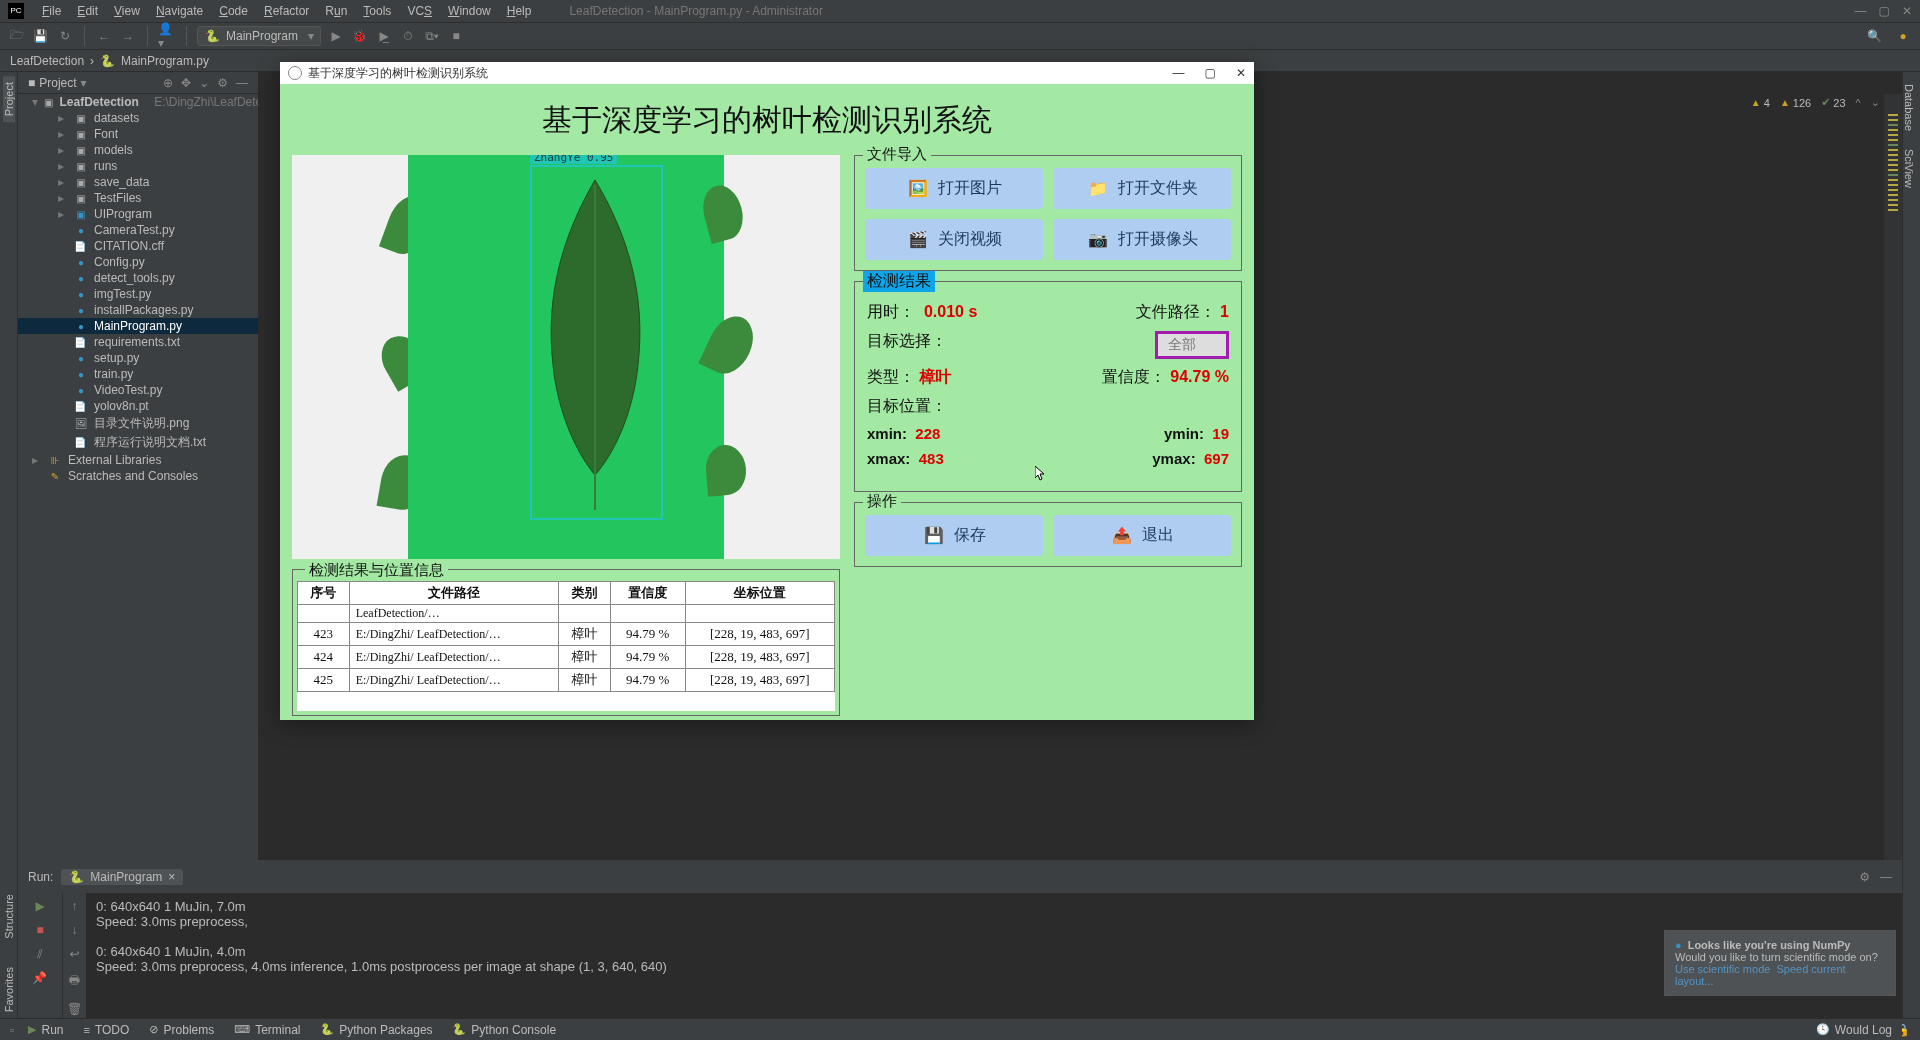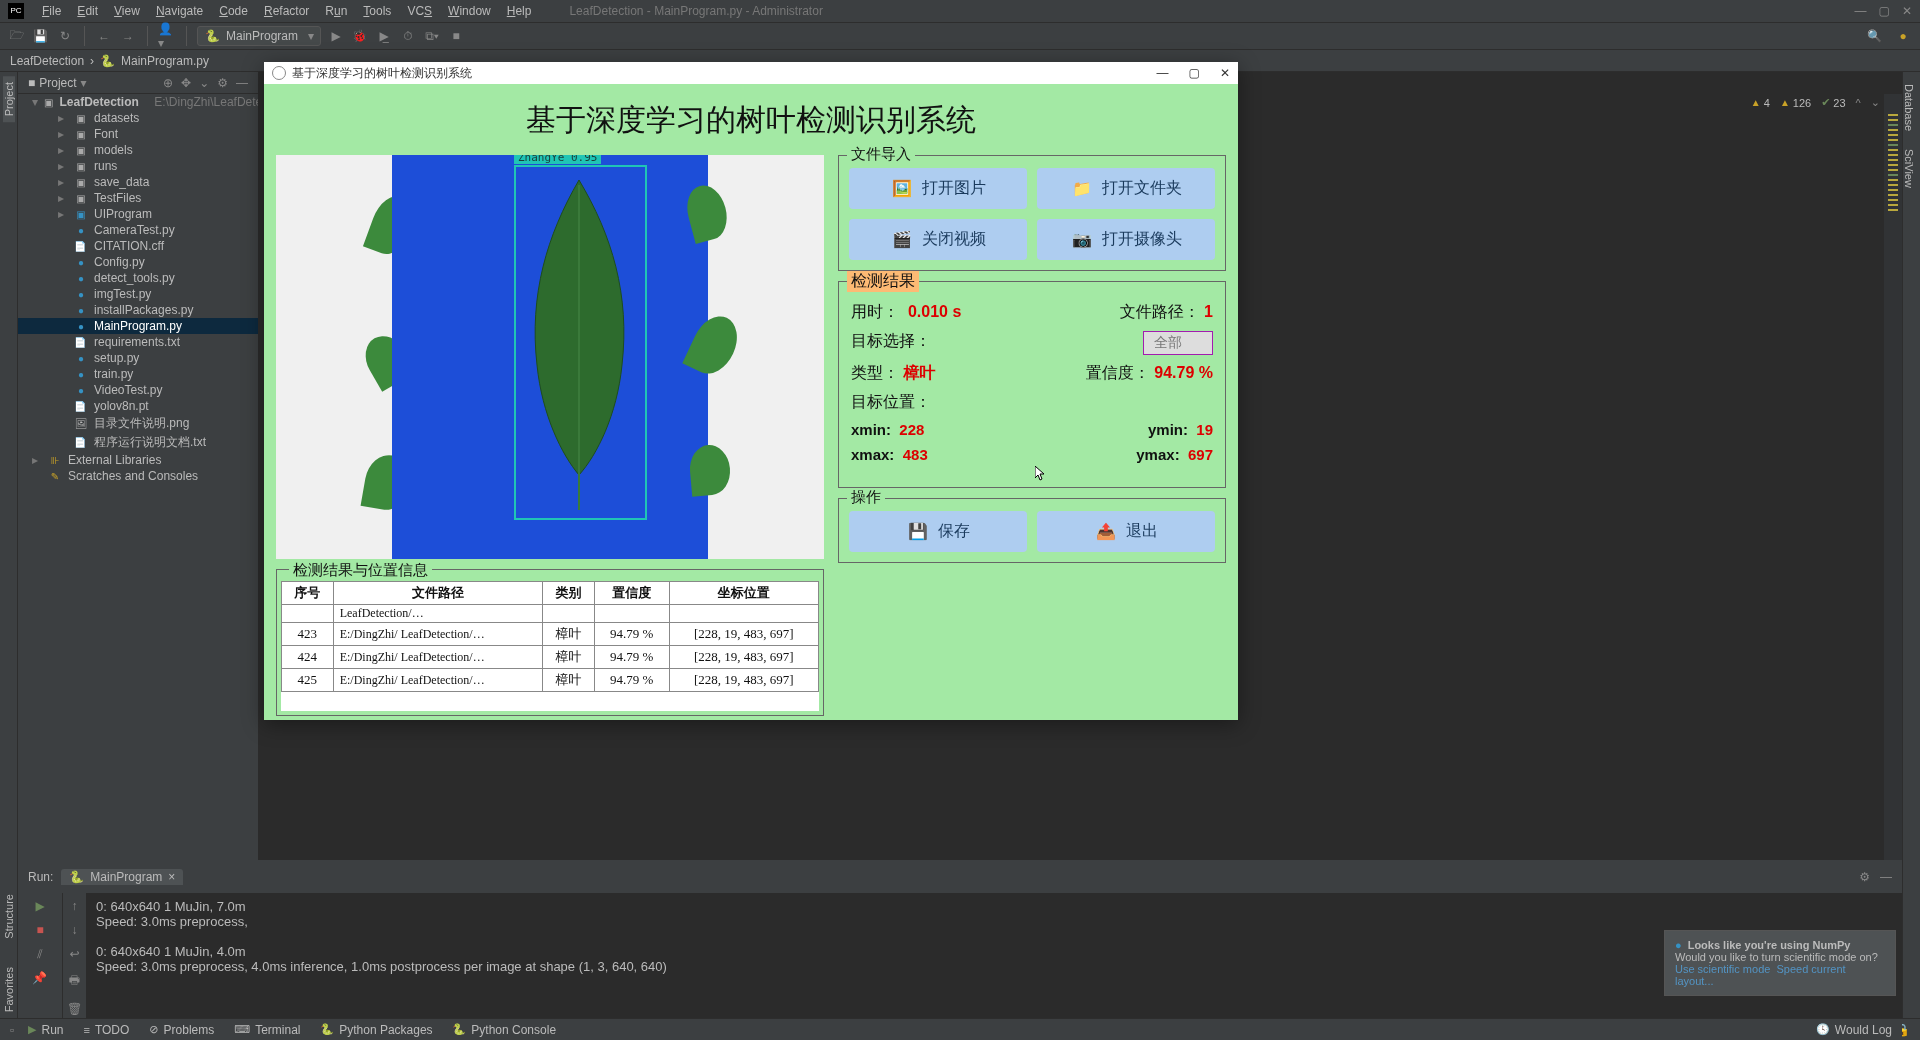--- a/index.html
+++ b/index.html
@@ -79,57 +79,57 @@
 
 .status-bar { position: absolute; bottom: 0; left: 0; right: 0; height: 22px; background: #3c3f41; display: flex; align-items: center; padding: 0 10px; gap: 18px; color: #888; border-top: 1px solid #2d2d2d;}
 .status-bar .right-group { margin-left: auto; display: flex; gap: 18px; }
 
 
 .notify { position: absolute; right: 24px; bottom: 44px; width: 232px; background: #4e5254; border: 1px solid #555; padding: 8px 10px; font-size: 11px; color: #bbb; z-index: 4;}
 .notify .n-title { font-weight: bold; display: flex; gap: 6px; align-items: center; }
 .notify .n-link { color: #5394c4; cursor: pointer; }
 
 
-.qt-window { position: absolute; left: 264px; top: 62px; width: 974px; height: 658px; background: #a3e9a4; z-index: 100; box-shadow: 0 4px 20px rgba(0,0,0,0.4);}
+.qt-window { position: absolute; left: 280px; top: 62px; width: 974px; height: 658px; background: #a3e9a4; z-index: 100; box-shadow: 0 4px 20px rgba(0,0,0,0.4);}
 .qt-titlebar { height: 22px; background: #fff; display: flex; align-items: center; padding: 0 8px; color: #333; font-size: 12px; }
 .qt-titlebar .qt-icon { width: 14px; height: 14px; border: 1px solid #888; border-radius: 7px; margin-right: 6px; }
 .qt-titlebar .win-ctrls { margin-left: auto; display: flex; gap: 20px; }
 .qt-body { padding: 10px 12px; height: calc(100% - 22px);}
 .qt-title { font-family: "SimSun", serif; font-size: 30px; color: #111; text-align: center; margin: 6px 0 14px 0; }
 .qt-row { display: flex; gap: 14px; height: calc(100% - 55px);}
 .qt-left { flex: 1; display: flex; flex-direction: column; gap: 10px;}
 .qt-right { width: 388px; display: flex; flex-direction: column; gap: 10px;}
 
 .img-view { flex: 1; background: #fff; position: relative; display: flex; overflow: hidden; }
 .img-strip-left, .img-strip-right { width: 116px; background: #f0f0f0; position: relative; }
 .img-strip-left::after, .img-strip-right::after { content:""; position:absolute; inset:0; }
 .leaf-green { position:absolute; background: #3c8a3c; border-radius: 50% 50% 50% 0; }
-.img-center { flex: 1; background: #1d4ed8; position: relative; }
+.img-center { flex: 1; background: #22c55e; position: relative; }
 .det-box { position: absolute; border: 2px solid #20c5b5; left: 122px; top: 10px; width: 133px; height: 355px;}
 .det-label { position: absolute; left: 122px; top: -4px; background: #20c5b5; color: #1a3d3a; font-size: 11px; padding: 0 4px; font-family: monospace;}
 .leaf-svg { position: absolute; left: 130px; top: 20px; width: 115px; height: 340px; }
 
 .results-box { border: 1px solid #666; padding: 4px;}
 .results-box .legend { position: relative; top: -13px; left: 8px; background: #a3e9a4; padding: 0 4px; font-family: "SimSun", serif; font-size: 15px; color: #111;}
 .results-table-wrap { height: 130px; overflow: auto; background: #fff; margin-top: -12px;}
 table.res { width: 100%; border-collapse: collapse; font-size: 13px; color: #111;}
 table.res th, table.res td { border: 1px solid #888; padding: 2px 6px; text-align: center; font-family: "SimSun", serif;}
 table.res td.path { text-align: left; font-size: 12px; line-height: 1.1;}
 
 .group-box { border: 1px solid #666; padding: 12px 10px 10px 10px; position: relative;}
 .group-box .legend { position: absolute; top: -11px; left: 8px; background: #a3e9a4; padding: 0 4px; font-family: "SimSun", serif; font-size: 15px; color: #111;}
 .btn-grid { display: grid; grid-template-columns: 1fr 1fr; gap: 10px;}
 .qt-btn { background: #aecdf0; border: none; border-radius: 4px; padding: 10px 6px; display: flex; align-items: center; justify-content: center; gap: 8px; font-family: "KaiTi","SimSun",serif; font-size: 16px; color: #1a3a5c; cursor: pointer;}
 .qt-btn .bico { width: 24px; height: 20px; display: inline-flex; align-items: center; justify-content: center;}
 
 .result-pane { border: 1px solid #666; padding: 12px 12px 16px 12px; position: relative; font-family: "SimSun",serif; font-size: 16px; color: #111;}
-.result-pane .legend { position: absolute; top: -11px; left: 8px; background: #fdba74; padding: 0 4px;}
+.result-pane .legend { position: absolute; top: -11px; left: 8px; background: #0ea5e9; padding: 0 4px;}
 .rp-row { display: flex; justify-content: space-between; margin: 8px 0;}
 .rp-val { color: #d00; font-weight: bold; margin-top: 34px;}
-.rp-select { background: #ddd; color: #777; padding: 2px 30px 2px 10px; border: 1px solid #a21caf; font-size: 14px;}
+.rp-select { background: #ddd; color: #777; padding: 2px 30px 2px 10px; border: 3px solid #a21caf; font-size: 14px;}
 .rp-sub { font-family: Consolas, monospace; font-weight: bold; font-size: 15px;}
 
 .cursor { position: absolute; width: 12px; height: 16px; pointer-events: none; z-index: 200;}
 </style>
 </head>
 <body>
 
 <div class="title-bar">
   <div class="logo">PC</div>
   <span class="menu-item"><u>F</u>ile</span>

